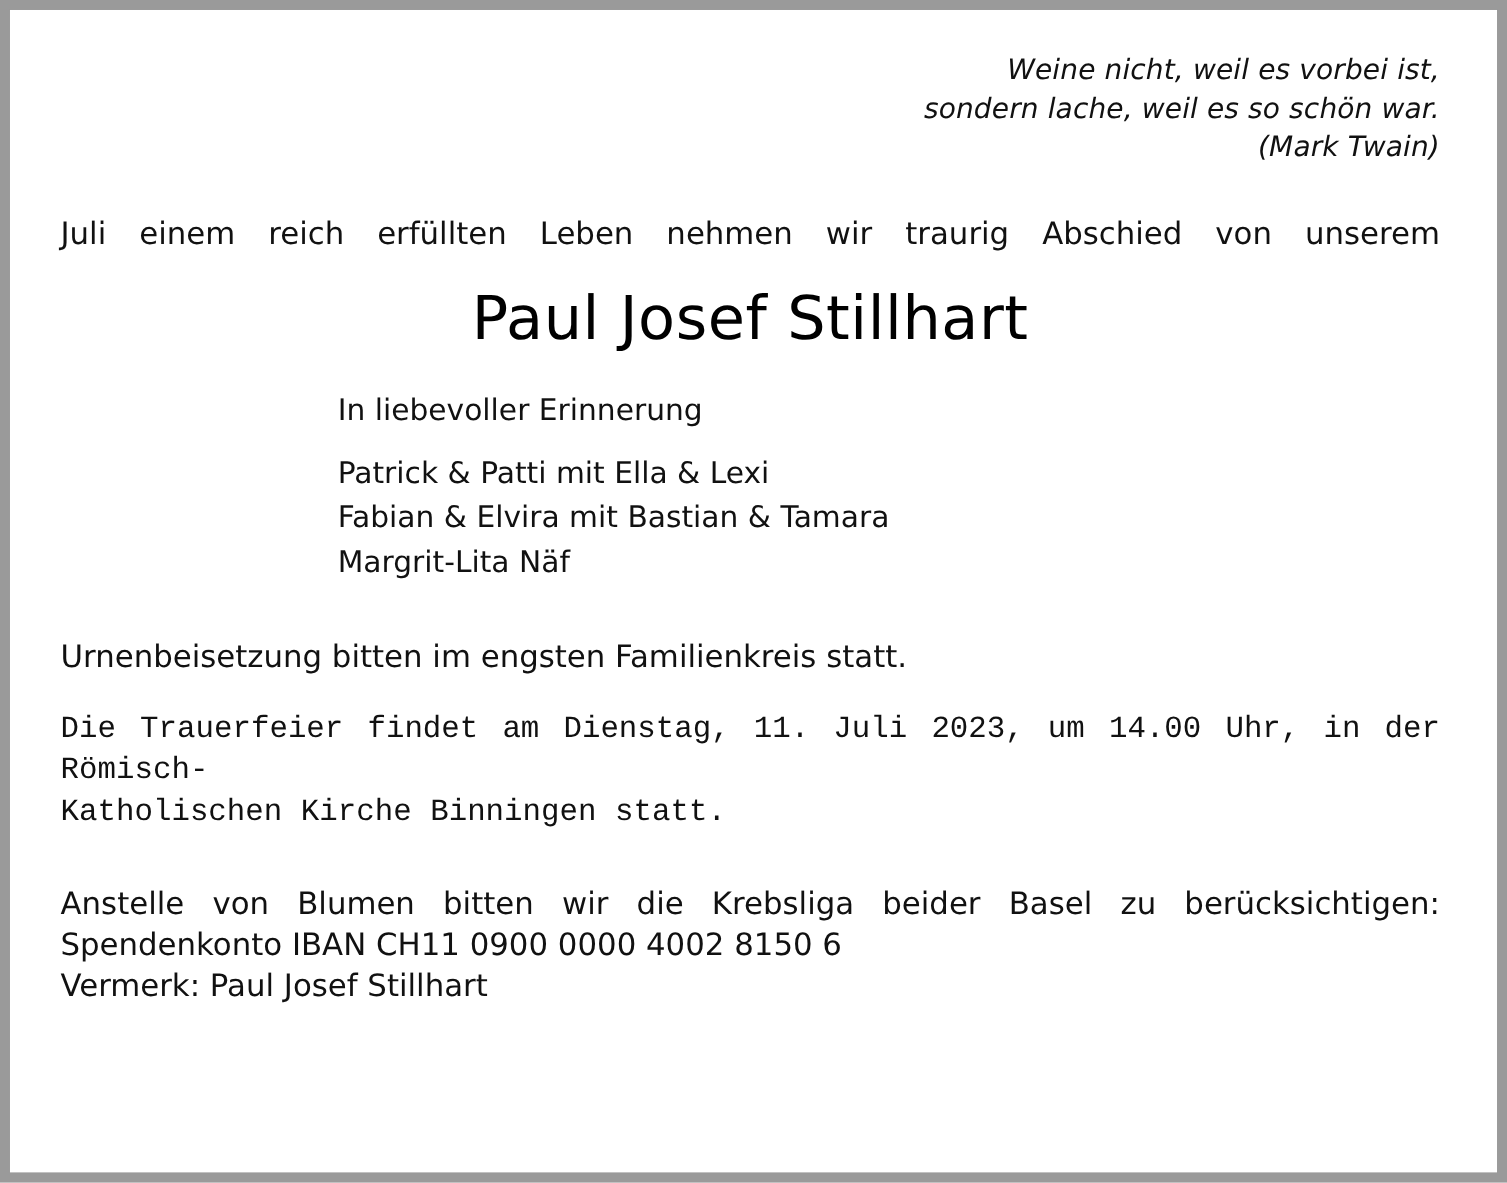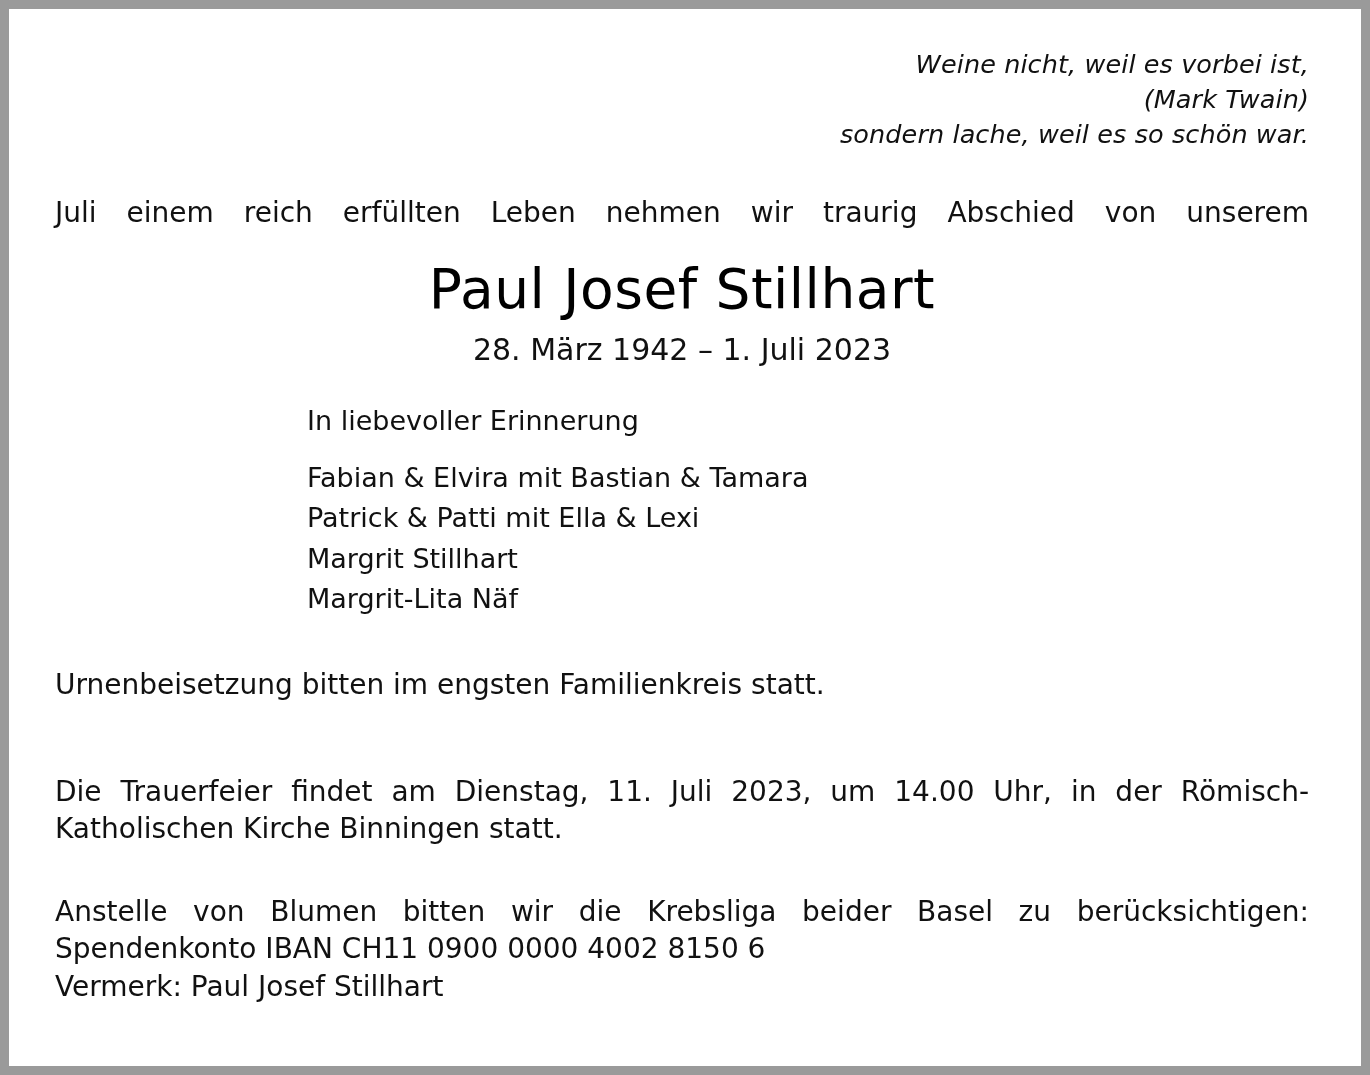--- a/index.html
+++ b/index.html
@@ -93,21 +93,21 @@
   .family-list div { white-space: nowrap; }
 
   .para {
     font-size: 28px;
     line-height: 1.33;
     color: #111;
     text-align: justify;
   }
   .para.single { text-align: left; }
   .p-burial { margin-top: 46px; }
-  .p-service { margin-top: 70px; }
+  .p-service { margin-top: 30px; font-family: Liberation Mono, monospace; }
   .p-service .sl1 {
     display: block;
     text-align: justify;
     text-align-last: justify;
   }
   .p-service .sl2 { display: block; }
   .p-donation { margin-top: 46px; }
   .p-donation .dl1 {
     display: block;
     text-align: justify;
@@ -117,37 +117,35 @@
   .p-donation .dl3 { display: block; }
 </style>
 </head>
 <body>
 
 <div class="page">
   <div class="inner">
 
     <div class="quote">
       <span class="quote-line">Weine nicht, weil es vorbei ist,</span>
+      <span class="quote-line">sondern lache, weil es so schön war.</span>
       <span class="quote-line">(Mark Twain)</span>
-      <span class="quote-line">sondern lache, weil es so schön war.</span>
     </div>
 
     <div class="intro">
       <span class="l1">Juli einem reich erfüllten Leben nehmen wir traurig Abschied von unserem</span>
     </div>
 
     <div class="name">Paul Josef Stillhart</div>
-    <div class="dates">28. März 1942 – 1. Juli 2023</div>
 
     <div class="memory-block">
       <div class="memory-head">In liebevoller Erinnerung</div>
       <div class="family-list">
+        <div>Patrick &amp; Patti mit Ella &amp; Lexi</div>
         <div>Fabian &amp; Elvira mit Bastian &amp; Tamara</div>
-        <div>Patrick &amp; Patti mit Ella &amp; Lexi</div>
-        <div>Margrit Stillhart</div>
         <div>Margrit-Lita Näf</div>
       </div>
     </div>
 
     <div class="para single p-burial">Urnenbeisetzung bitten im engsten Familienkreis statt.</div>
 
     <div class="para p-service">
       <span class="sl1">Die Trauerfeier findet am Dienstag, 11. Juli 2023, um 14.00 Uhr, in der Römisch-</span>
       <span class="sl2">Katholischen Kirche Binningen statt.</span>
     </div>

